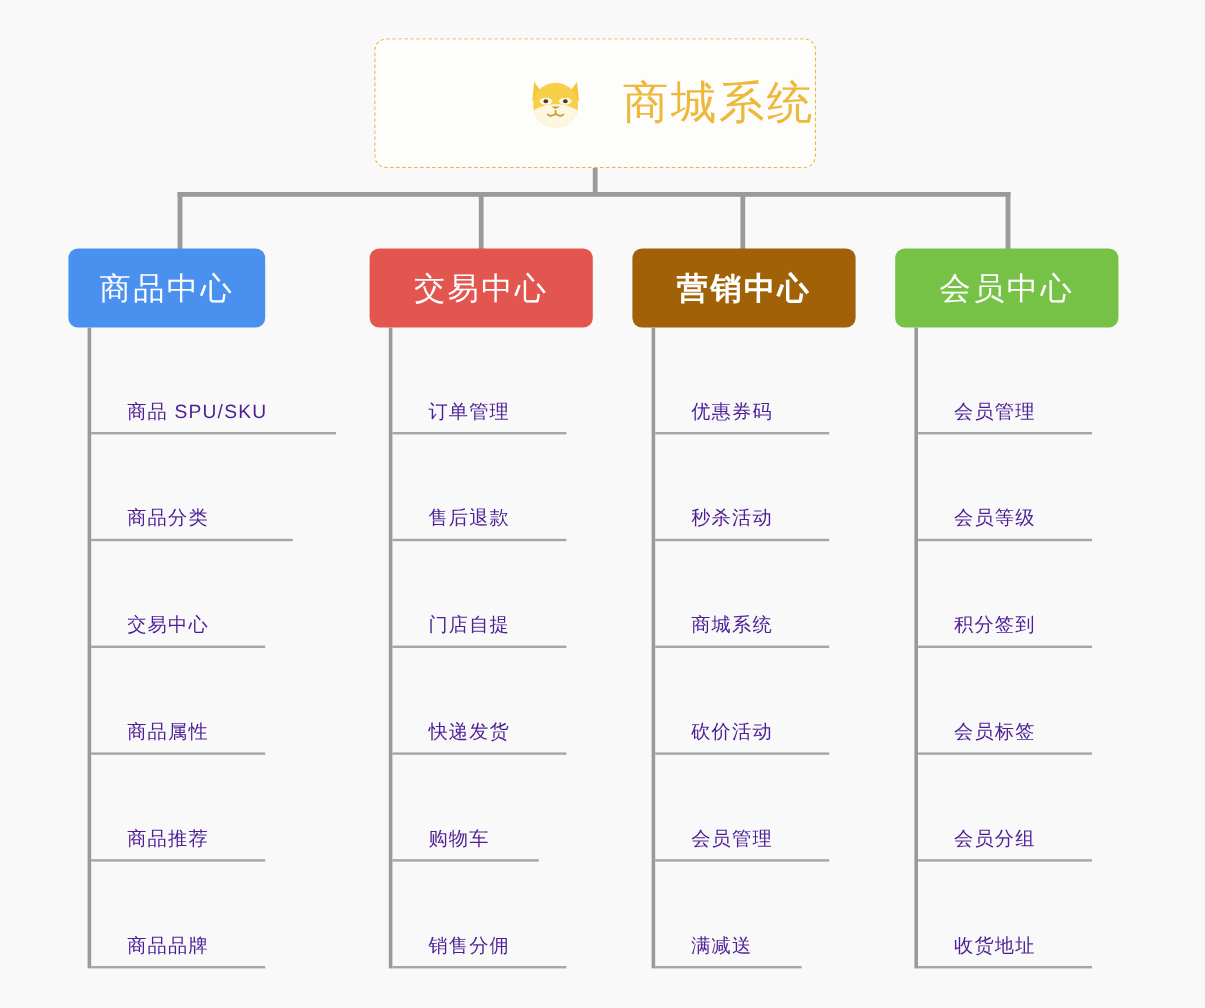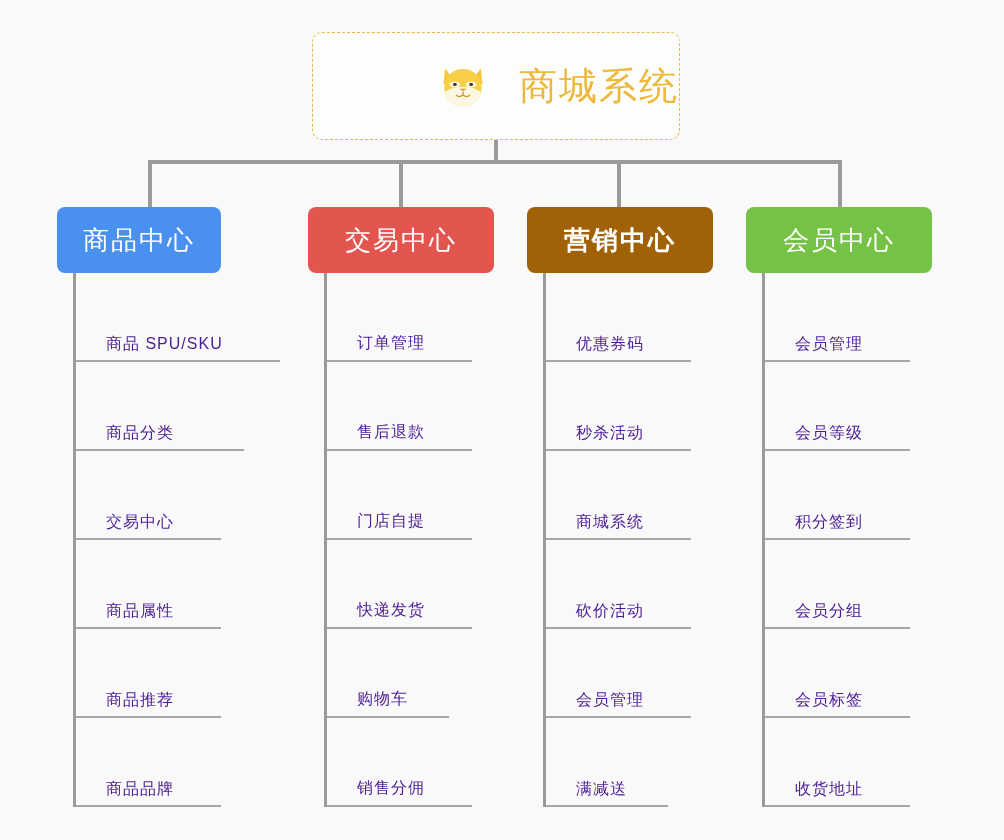--- a/index.html
+++ b/index.html
@@ -273,27 +273,27 @@
         </div>
         <div class="item">
           <span class="item-label">会员等级</span>
           <div class="item-rule" style="width: 145px; background: rgb(166, 166, 166);"></div>
         </div>
         <div class="item">
           <span class="item-label">积分签到</span>
           <div class="item-rule" style="width: 145px; background: rgb(166, 166, 166);"></div>
         </div>
         <div class="item">
+          <span class="item-label">会员标签</span>
+          <div class="item-rule" style="width: 145px; background: rgb(166, 166, 166);"></div>
+        </div>
+        <div class="item">
           <span class="item-label">会员分组</span>
           <div class="item-rule" style="width: 145px; background: rgb(166, 166, 166);"></div>
         </div>
         <div class="item">
-          <span class="item-label">会员标签</span>
-          <div class="item-rule" style="width: 145px; background: rgb(166, 166, 166);"></div>
-        </div>
-        <div class="item">
           <span class="item-label">收货地址</span>
           <div class="item-rule" style="width: 145px; background: rgb(166, 166, 166);"></div>
         </div>
       </div>
   </div>
 
 </div>
 
 </body></html>

